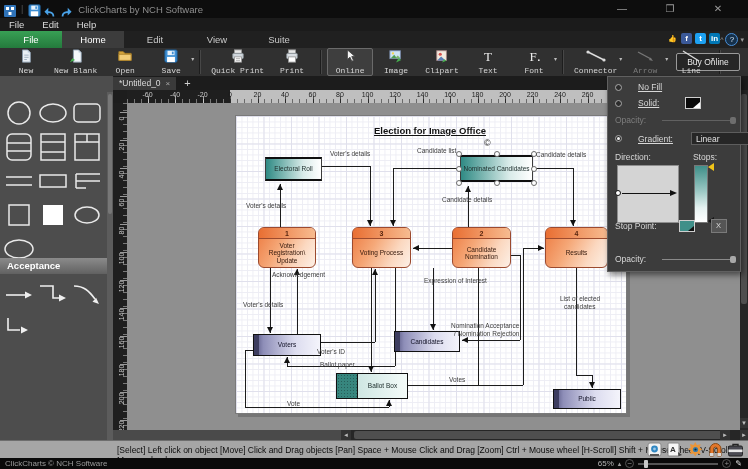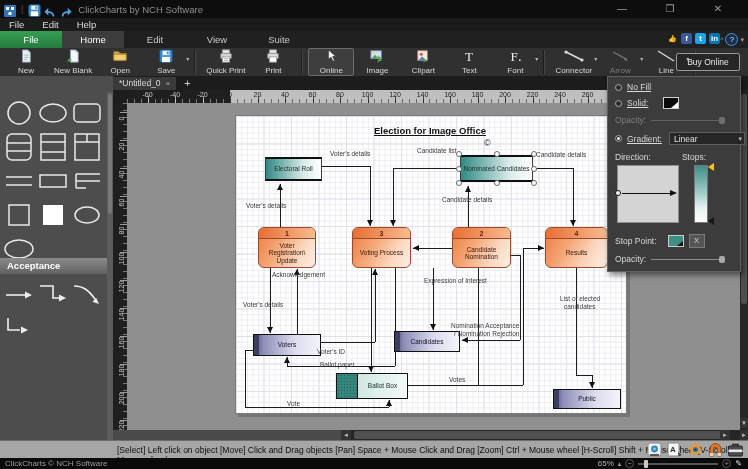--- a/index.html
+++ b/index.html
@@ -36,21 +36,21 @@
 
   
   .toolbar{left:0;top:48px;width:748px;height:28px;background:#303030;border-bottom:1px solid #1a1a1a;display:flex;align-items:stretch;}
   .tgroup{display:flex;align-items:stretch;padding:0 3px;}
   .tsep{width:1px;background:#1d1d1d;border-right:1px solid #474747;margin:2px 2px;}
   .tbtn{display:flex;flex-direction:column;align-items:center;justify-content:center;min-width:36px;
         padding:1px 4px 1px 4px;border:1px solid transparent;border-radius:2px;position:relative;}
   .tbtn.selected{background:#3e3e3e;border-color:#6a6a6a;}
   .tbtn .ticon{height:14px;display:flex;align-items:center;}
   .tbtn .ticon svg{height:14px;width:auto;}
-  .tbtn .tlabel{font-size:8px;color:#d6d6d6;margin-top:3px;white-space:nowrap;}
+  .tbtn .tlabel{font-size:8px;color:#d6d6d6;margin-top:3px;white-space:nowrap;font-family:Liberation Mono, monospace;}
   .tbtn.disabled .tlabel{color:#7c7c7c;}
   .tb-caret{position:absolute;right:-1px;top:6px;color:#bbb;font-size:6px;}
   .buy-online{position:absolute;right:8px;top:5px;width:62px;height:16px;border:1px solid #9a9a9a;border-radius:2px;
               background:#262626;color:#e8e8e8;font-size:8.5px;text-align:center;line-height:16px;}
 
   
   .doctabs{left:113px;top:76px;width:635px;height:14px;background:#1c1c1c;display:flex;align-items:flex-end;}
   .dtab{background:#3a3a3a;color:#dcdcdc;font-size:8.5px;height:13px;line-height:13px;padding:0 6px;display:flex;gap:5px;align-items:center;}
   .dtab .x{color:#aaa;font-size:8px;}
   .newtab{color:#cfcfcf;font-size:11px;line-height:13px;padding:0 8px;}
@@ -138,21 +138,21 @@
   .zoomctl{position:absolute;right:6px;top:0;height:11px;display:flex;align-items:center;gap:4px;}
   .zoomctl .zl{color:#b5b5b5;font-size:8px;}
   .zoomctl .zbtn{color:#8f8f8f;font-size:8px;width:9px;height:9px;border:1px solid #555;border-radius:50%;line-height:8px;text-align:center;box-sizing:border-box;}
   .ztrack{width:80px;height:2px;background:#555;position:relative;}
   .zthumb{position:absolute;left:6px;top:-3px;width:4px;height:8px;background:#c8c8c8;border-radius:1px;}
   .pencil{color:#ddd;font-size:8px;}
 
   
   .fill-panel{left:607px;top:76px;width:134px;height:196px;background:#3c3c3c;border:1px solid #606060;
               box-shadow:2px 3px 6px rgba(0,0,0,.5);z-index:50;color:#d8d8d8;font-size:8.5px;box-sizing:border-box;}
-  .fp-row{position:absolute;left:7px;display:flex;align-items:center;gap:5px;}
+  .fp-row{position:absolute;left:7px;display:flex;align-items:center;gap:16px;}
   .radio{width:7px;height:7px;border-radius:50%;border:1px solid #a8a8a8;box-sizing:border-box;position:relative;background:#2c2c2c;}
   .radio.on::after{content:"";position:absolute;left:1px;top:1px;width:3px;height:3px;border-radius:50%;background:#f0f0f0;}
   .fp-link{text-decoration:underline;}
   .fp-dim{color:#7e7e7e;}
   .swatch{width:16px;height:12px;border:1px solid #cfcfcf;position:relative;box-sizing:border-box;}
   .swatch.black{background:#0a0a0a;}
   .swatch.black::after{content:"";position:absolute;right:0;bottom:0;border-style:solid;border-width:0 0 6px 7px;border-color:transparent transparent #fff transparent;}
   .swatch.teal{background:#3f8f89;}
   .swatch.teal::after{content:"";position:absolute;right:0;bottom:0;border-style:solid;border-width:0 0 5px 6px;border-color:transparent transparent #111 transparent;}
   .fp-slider{position:relative;height:1px;background:#8a8a8a;width:72px;}
@@ -835,21 +835,21 @@
     </div>
     <div class="dir-box">
       <span class="dline"></span>
         <span class="dcirc"></span>
       <span class="darr"></span>
     </div>
     <div class="stops-bar">
       <span class="stop-marker stop-top"></span>
       <span class="stop-marker stop-bot"></span>
     </div>
-    <div class="fp-row" style="top:157px;">
+    <div class="fp-row" style="top:142px;">
       <span>Stop Point:</span>
       <span class="swatch teal" style="margin-left:6px;"></span>
       <span class="xbtn">X</span>
     </div>
     <div class="fp-row" style="top:177px;">
       <span>Opacity:</span>
       <span class="fp-slider">
           <span class="knob"></span>
         </span>
     </div>

